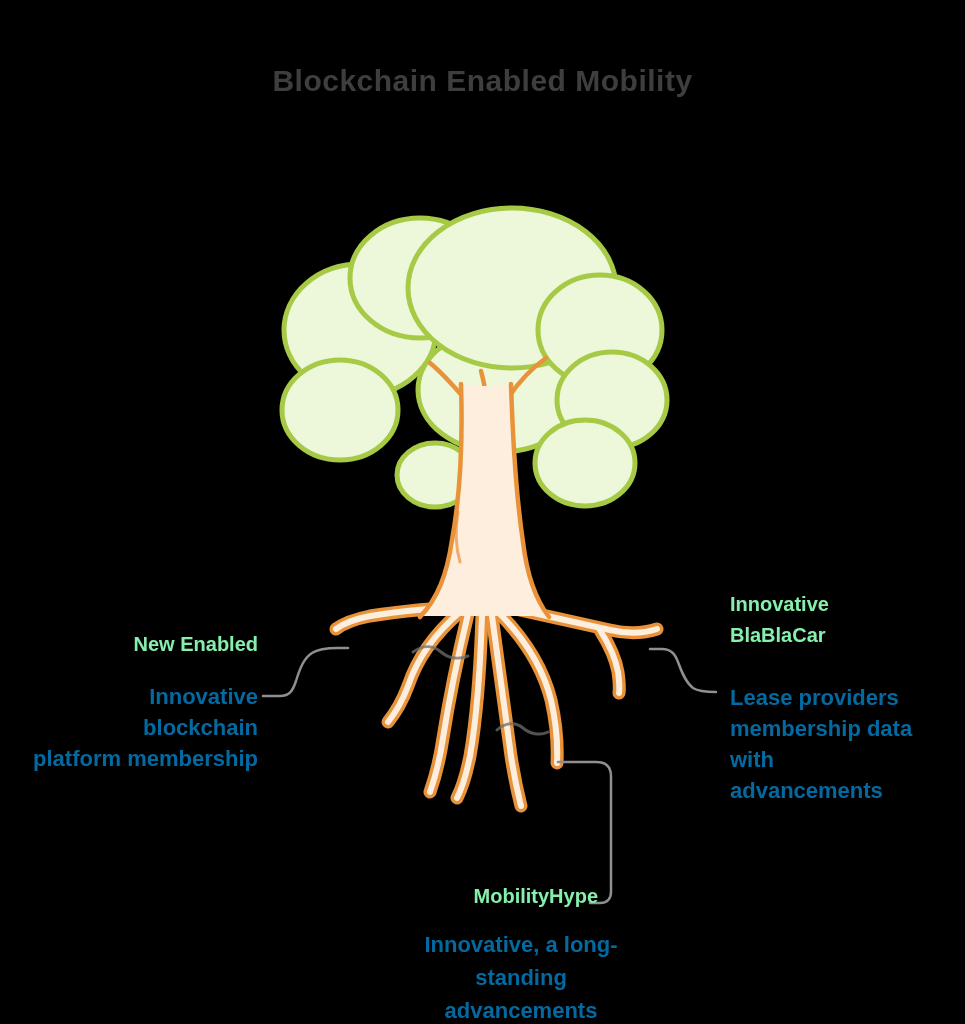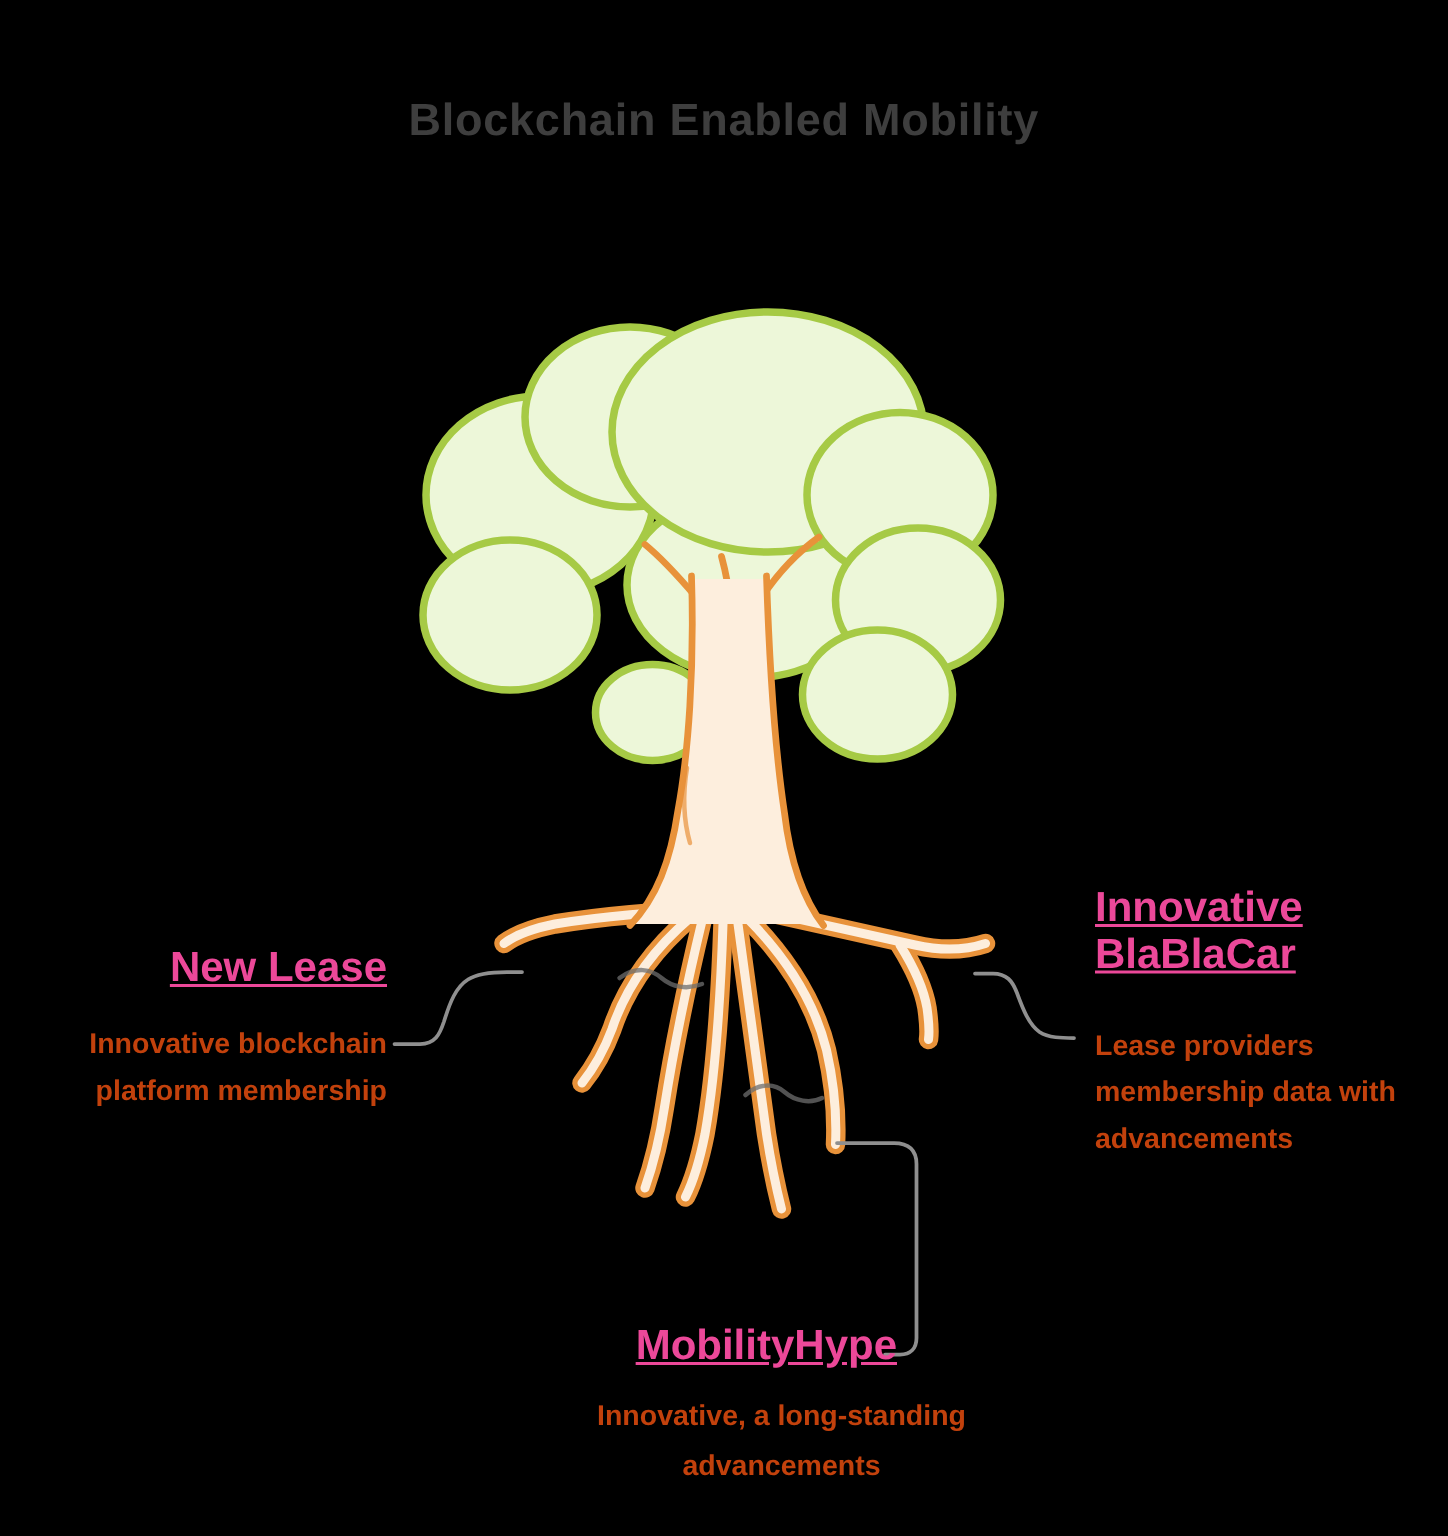--- a/index.html
+++ b/index.html
@@ -12,24 +12,24 @@
   }
   .title{
     position:absolute;left:0;right:0;top:64px;
     text-align:center;
     font-size:30px;font-weight:bold;
     color:#3e3e3e;
     letter-spacing:.5px;
   }
   .callout{position:absolute;}
   .co-heading{
-    font-size:28px;font-weight:bold;color:#ec4899;line-height:31px;text-decoration:underline;
+    font-size:20px;font-weight:bold;color:#86efac;line-height:31px;
   }
   .co-body{
-    font-size:19px;color:#c2410c;line-height:31px;font-weight:bold;
+    font-size:22px;color:#0369a1;line-height:31px;font-weight:bold;
   }
   .left-co{left:30px;width:228px;top:629px;text-align:right;}
   .left-co .co-body{margin-top:21px;}
   .right-co{left:730px;width:225px;top:589px;text-align:left;}
   .right-co .co-body{margin-top:31px;}
   .bottom-heading{right:367px;top:881px;text-align:right;}
   .bottom-body{left:383px;width:276px;top:928px;text-align:center;line-height:33px;}
   svg{position:absolute;left:0;top:0;}
 </style>
 </head>
@@ -95,21 +95,21 @@
     <g fill="none" stroke="#8f8f8f" stroke-width="2.5" stroke-linecap="round">
       <path d="M263,696 L280,696 C290,696 293,690 296,681 C300,668 304,658 312,653 C318,649 328,648 338,648 L348,648"></path>
       <path d="M650,649 L662,649 C671,649 675,654 678,662 C682,673 686,683 693,688 C699,692 708,692 716,692"></path>
       <path d="M558,762 L596,762 C606,762 611,767 611,776 L611,892 C611,899 607,903 600,903 L590,903"></path>
     </g>
   </svg>
 
   <div class="title">Blockchain Enabled Mobility</div>
 
   <div class="callout left-co">
-    <div class="co-heading">New Lease</div>
+    <div class="co-heading">New Enabled</div>
     <div class="co-body">
       <div>Innovative blockchain</div>
       <div>platform membership</div>
     </div>
   </div>
 
   <div class="callout right-co">
     <div class="co-heading">
       <div>Innovative</div>
       <div>BlaBlaCar</div>

